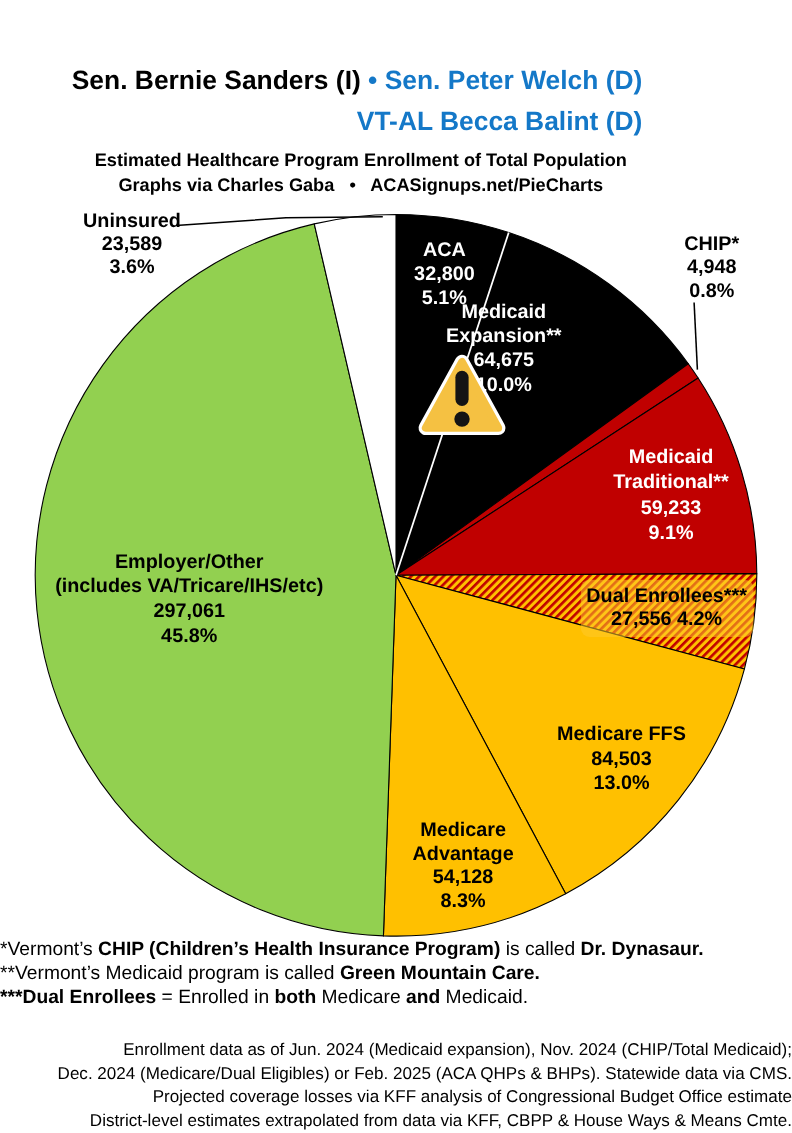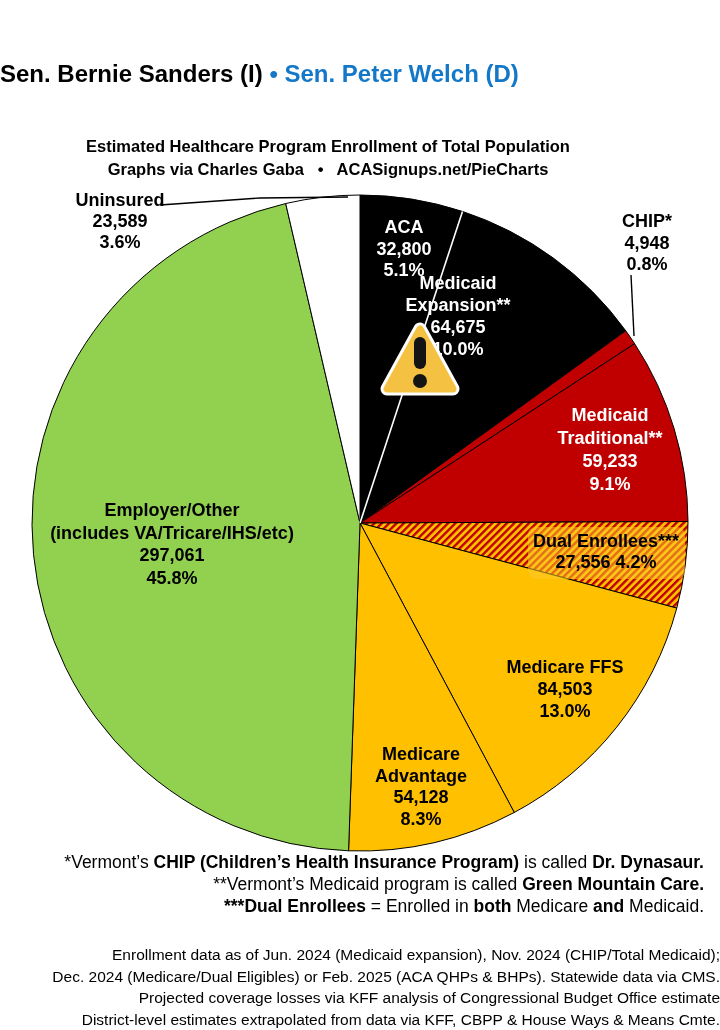--- a/index.html
+++ b/index.html
@@ -6,49 +6,50 @@
   body{
     width:720px;height:1030px;position:relative;background:#ffffff;
     font-family:"Liberation Sans", sans-serif;color:#000;overflow:hidden;
   }
   .page{position:absolute;inset:0;}
   .state-title{
     position:absolute;top:4px;left:0;width:720px;margin:0;text-align:center;
     font-size:43px;font-weight:700;letter-spacing:-1px;
   }
   .reps-line{
-    position:absolute;top:60px;left:0;width:584px;text-align:left;
+    position:absolute;top:60px;left:0;width:584px;text-align:right;
     font-size:24px;font-weight:700;
   }
   .rep-line2{top:97px;}
   .subtitle{
     position:absolute;left:0;width:656px;text-align:center;
     font-size:16.5px;font-weight:700;
   }
   .subtitle.s1{top:137px;}
   .subtitle.s2{top:160px;white-space:pre-wrap;}
   #pie-wrap{position:absolute;top:190px;left:0;width:720px;height:665px;}
   .footnotes{
-    position:absolute;top:851px;left:0;width:704px;text-align:right;
+    position:absolute;top:851px;left:0;width:704px;text-align:left;
     font-size:17.5px;line-height:22px;font-weight:400;
   }
   .footnotes .b{font-weight:700;}
   .source-block{
     position:absolute;top:944px;left:0;width:720px;text-align:right;
     font-size:15.5px;line-height:21.5px;font-weight:400;
   }
 </style>
 </head>
 <body>
 
 <div class="page">
 
 
   <div class="reps-line"><span style="color: rgb(0, 0, 0);">Sen. Bernie Sanders (I)</span><span style="color: rgb(20, 120, 200);"> • </span><span style="color: rgb(20, 120, 200);">Sen. Peter Welch (D)</span></div>
 
+  <div class="reps-line rep-line2" style="color:#1478C8;">VT-AL Becca Balint (D)</div>
 
   <div class="subtitle s1">Estimated Healthcare Program Enrollment of Total Population</div>
   <div class="subtitle s2">Graphs via Charles Gaba   •   ACASignups.net/PieCharts</div>
 
   <div id="pie-wrap"><svg viewBox="0 0 720 665" width="720" height="665">
         <defs>
           <pattern id="dualHatch" width="5.2" height="5.2" patternUnits="userSpaceOnUse" patternTransform="rotate(45)">
             <rect width="5.2" height="5.2" fill="#FFC000"></rect>
             <rect width="2.4" height="5.2" fill="#C00000"></rect>
           </pattern>

